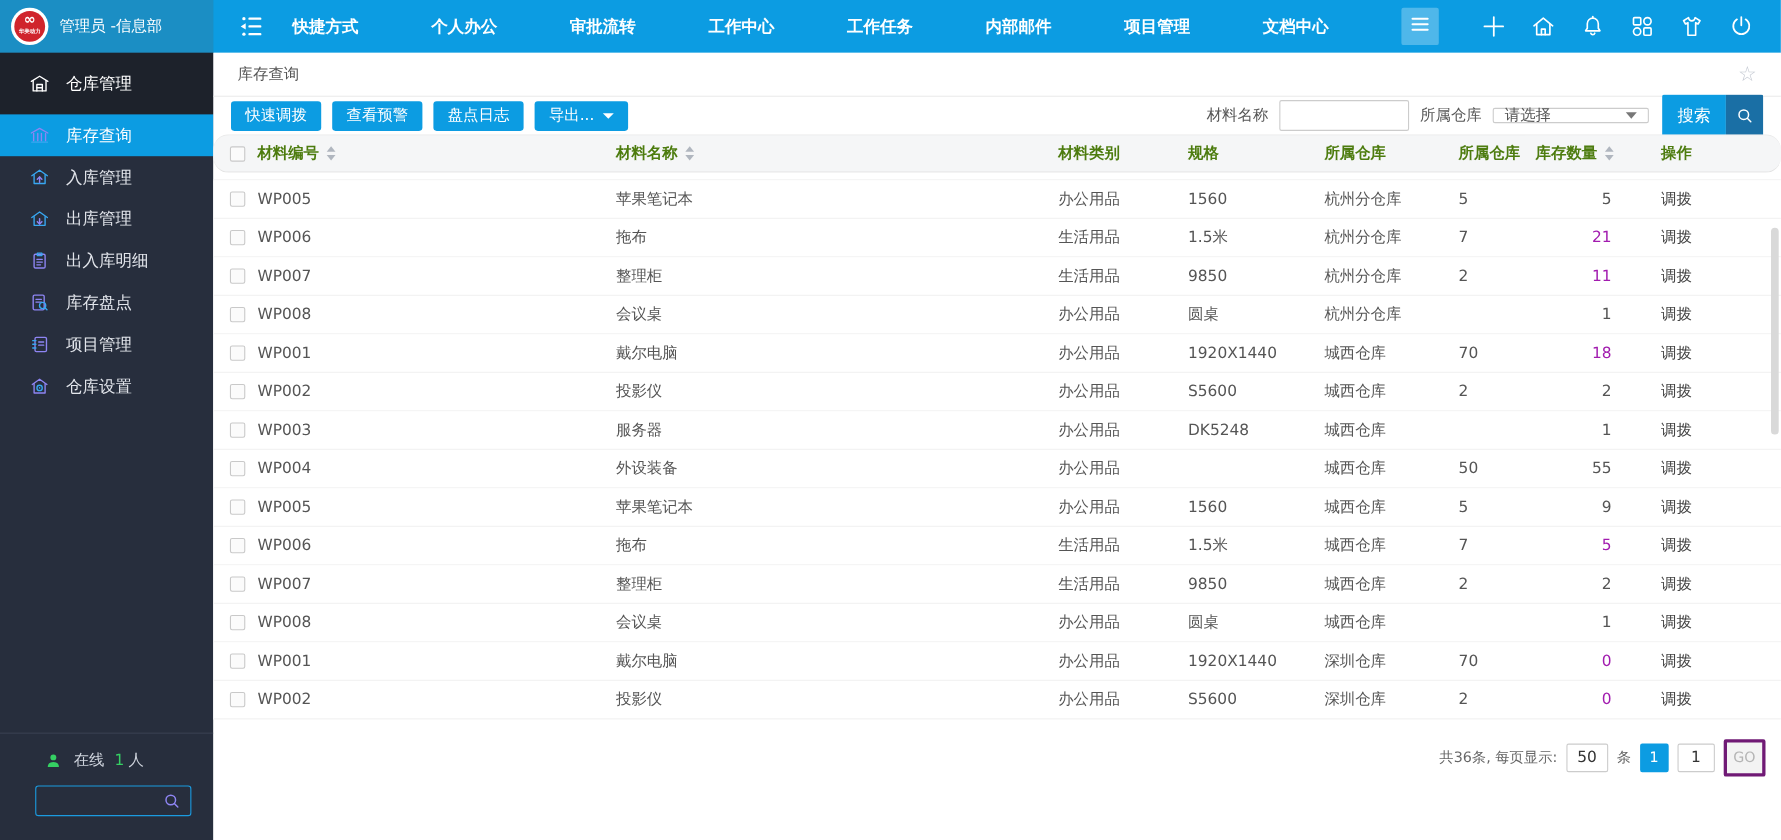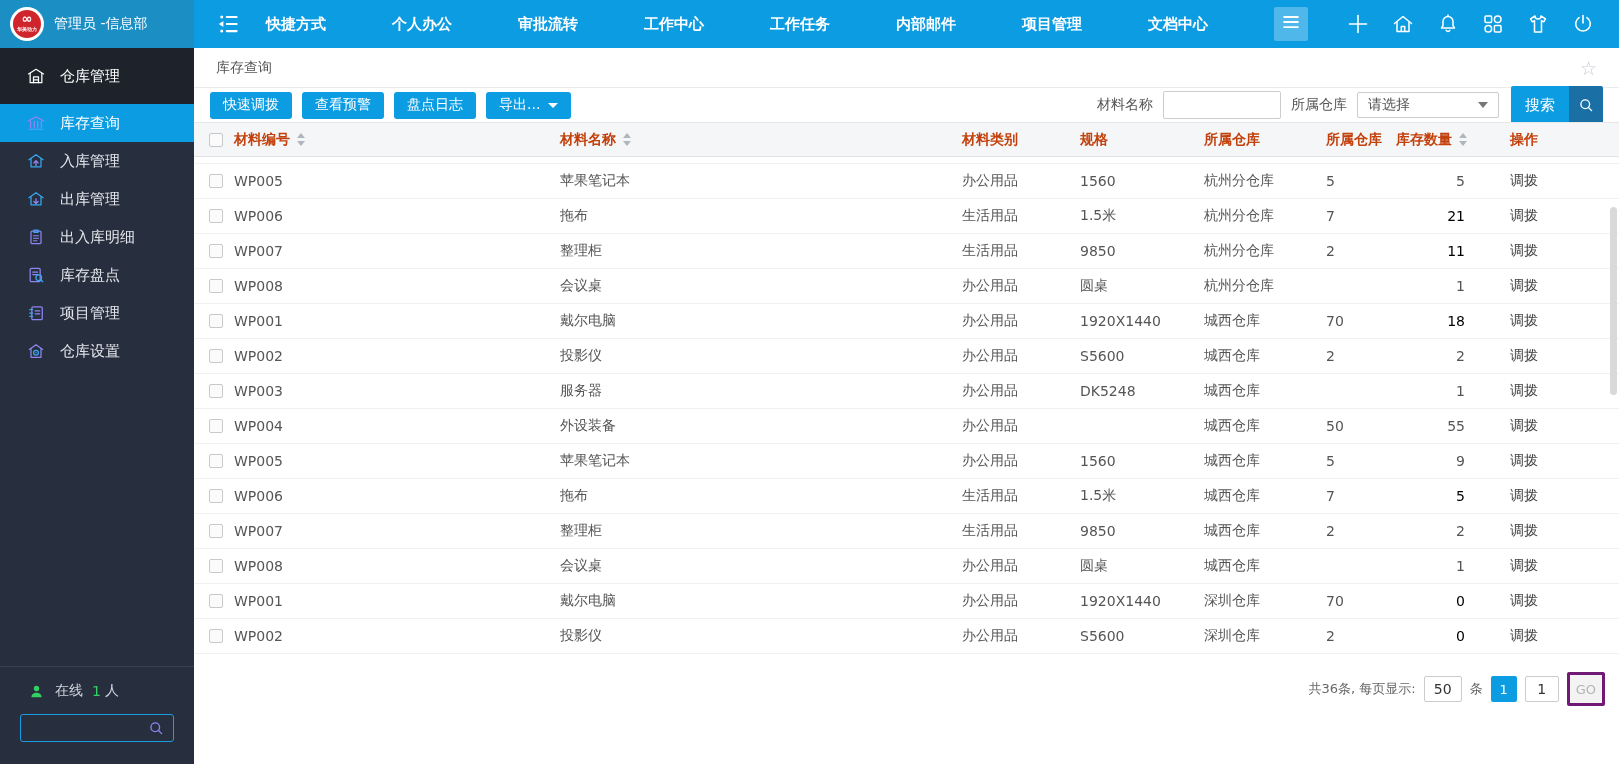--- a/index.html
+++ b/index.html
@@ -23,56 +23,56 @@
 
   
   .body-row { flex:1; display:flex; min-height:0; }
 
   
   .sidebar { width:194px; flex:none; background:#272e3d; position:relative; color:#e3e6ec; }
   .side-section { height:56px; background:#1d222b; display:flex; align-items:center; gap:14px; padding-left:26px; font-size:15px; color:#fff; cursor:pointer; }
   .side-item { height:38px; display:flex; align-items:center; gap:14px; padding-left:26px; font-size:15px; cursor:pointer; }
   .side-item.active { background:#0c9ce2; color:#fff; }
   .side-icon { width:20px; height:20px; flex:none; display:flex; align-items:center; justify-content:center; }
-  .side-bottom { position:absolute; left:0; right:0; bottom:22px; padding:14px 20px 0 20px; border-top:1px solid #3a4152; }
+  .side-bottom { position:absolute; left:0; right:0; bottom:22px; padding:14px 20px 0 32px; border-top:1px solid #3a4152; }
   .online-row { display:flex; align-items:center; gap:9px; font-size:14px; color:#cfd4dd; padding-left:6px; }
   .online-count { color:#35d063; }
   .side-search { margin-top:13px; height:28px; border:1px solid #1b9be0; border-radius:3px; display:flex; align-items:center; padding:0 8px; }
   .side-search input { flex:1; min-width:0; background:transparent; border:none; outline:none; color:#dfe3ea; font-size:13px; }
 
   
   .main { flex:1; display:flex; flex-direction:column; background:#fff; min-width:0; position:relative; }
   .breadcrumb-bar { height:40px; flex:none; display:flex; align-items:center; padding:0 22px; border-bottom:1px solid #ebebeb; font-size:14px; color:#555; }
   .fav-star { margin-left:auto; color:#c4c9d2; font-size:19px; cursor:pointer; }
 
   .toolbar { height:34px; flex:none; display:flex; align-items:center; padding:0 16px; }
   .tb-btn { height:27px; background:#0c9ce2; color:#fff; border:none; border-radius:3px; font-size:14px; font-family:inherit; padding:0 13px; margin-right:10px; cursor:pointer; display:flex; align-items:center; }
   .caret-down { display:inline-block; width:0; height:0; border-left:5px solid transparent; border-right:5px solid transparent; border-top:5px solid #fff; margin-left:8px; }
   .filters { margin-left:auto; display:flex; align-items:center; gap:10px; font-size:14px; color:#555; }
   .filter-input { width:118px; height:28px; border:1px solid #ccc; border-radius:2px; outline:none; padding:0 6px; font-size:14px; font-family:inherit; color:#333; }
-  .select-box { width:142px; height:26px; border:1px solid #ccc; border-radius:2px; display:flex; align-items:center; padding:0 10px; color:#555; cursor:pointer; background:#fff; }
+  .select-box { width:142px; height:14px; border:1px solid #ccc; border-radius:2px; display:flex; align-items:center; padding:0 10px; color:#555; cursor:pointer; background:#fff; }
   .select-caret { margin-left:auto; width:0; height:0; border-left:5px solid transparent; border-right:5px solid transparent; border-top:6px solid #777; }
   .search-btn { display:flex; height:38px; border-radius:2px; overflow:hidden; cursor:pointer; margin-left:2px; }
   .search-btn-text { background:#0c9ce2; color:#fff; font-size:15px; display:flex; align-items:center; padding:0 14px; }
   .search-btn-icon { width:34px; background:#1a6fa5; display:flex; align-items:center; justify-content:center; }
 
   
   .table-wrap { position:relative; flex:none; }
   .trow, .thead { display:grid; grid-template-columns:40px 326px 402px 118px 124px 122px 68px 73px 1fr; align-items:center; height:35px; }
-  .thead { background:#f5f6f7; border-top:1px solid #e8e8e8; border-bottom:1px solid #e2e2e2; font-weight:bold; color:#c2410c; font-size:14px; }
+  .thead { background:#f5f6f7; border-top:1px solid #e8e8e8; border-bottom:1px solid #e2e2e2; font-weight:bold; color:#4d7c0f; font-size:14px;border-radius:14px; }
   .trow { border-bottom:1px solid #f1f1f1; font-size:14px; color:#555; background:#fff; }
   .row-sliver { height:7px; border-bottom:1px solid #f1f1f1; }
   .cell-check { display:flex; align-items:center; padding-left:15px; }
   .checkbox { width:14px; height:14px; border:1px solid #c9c9c9; border-radius:2px; background:#fbfbfb; cursor:pointer; }
   .th-cell { display:flex; align-items:center; }
   .sort-arrows { display:inline-flex; flex-direction:column; gap:3px; margin-left:7px; }
   .sort-up { width:0; height:0; border-left:4px solid transparent; border-right:4px solid transparent; border-bottom:5px solid #b0b6bf; }
   .sort-dn { width:0; height:0; border-left:4px solid transparent; border-right:4px solid transparent; border-top:5px solid #b0b6bf; }
   .cell-qty { text-align:right; padding-right:2px; }
-  .cell-qty.low { color:#000000;text-align:right; }
+  .cell-qty.low { color:#a21caf;text-align:right; }
   .cell-action { text-align:center; padding-right:38px; color:#444; cursor:pointer; }
   .scroll-thumb { position:absolute; right:2px; top:85px; width:7px; height:188px; background:#d9d9d9; border-radius:4px; }
 
   
   .footer { margin-top:18px; display:flex; align-items:center; justify-content:flex-end; gap:8px; padding-right:14px; font-size:13px; color:#666; }
   .pg-input { width:38px; height:26px; border:1px solid #ccc; border-radius:2px; text-align:center; font-size:14px; font-family:inherit; color:#333; outline:none; }
   .pg-input.small { width:34px; }
   .pg-current { width:26px; height:26px; background:#0c9ce2; color:#fff; border-radius:2px; display:flex; align-items:center; justify-content:center; font-size:13px; cursor:pointer; }
   .pg-go { height:34px; padding:0 6px; background:#f3f3f3; border:3px solid #701a75; color:#b5b5b5; border-radius:2px; display:flex; align-items:center; font-size:13px; cursor:pointer; }
 </style>

